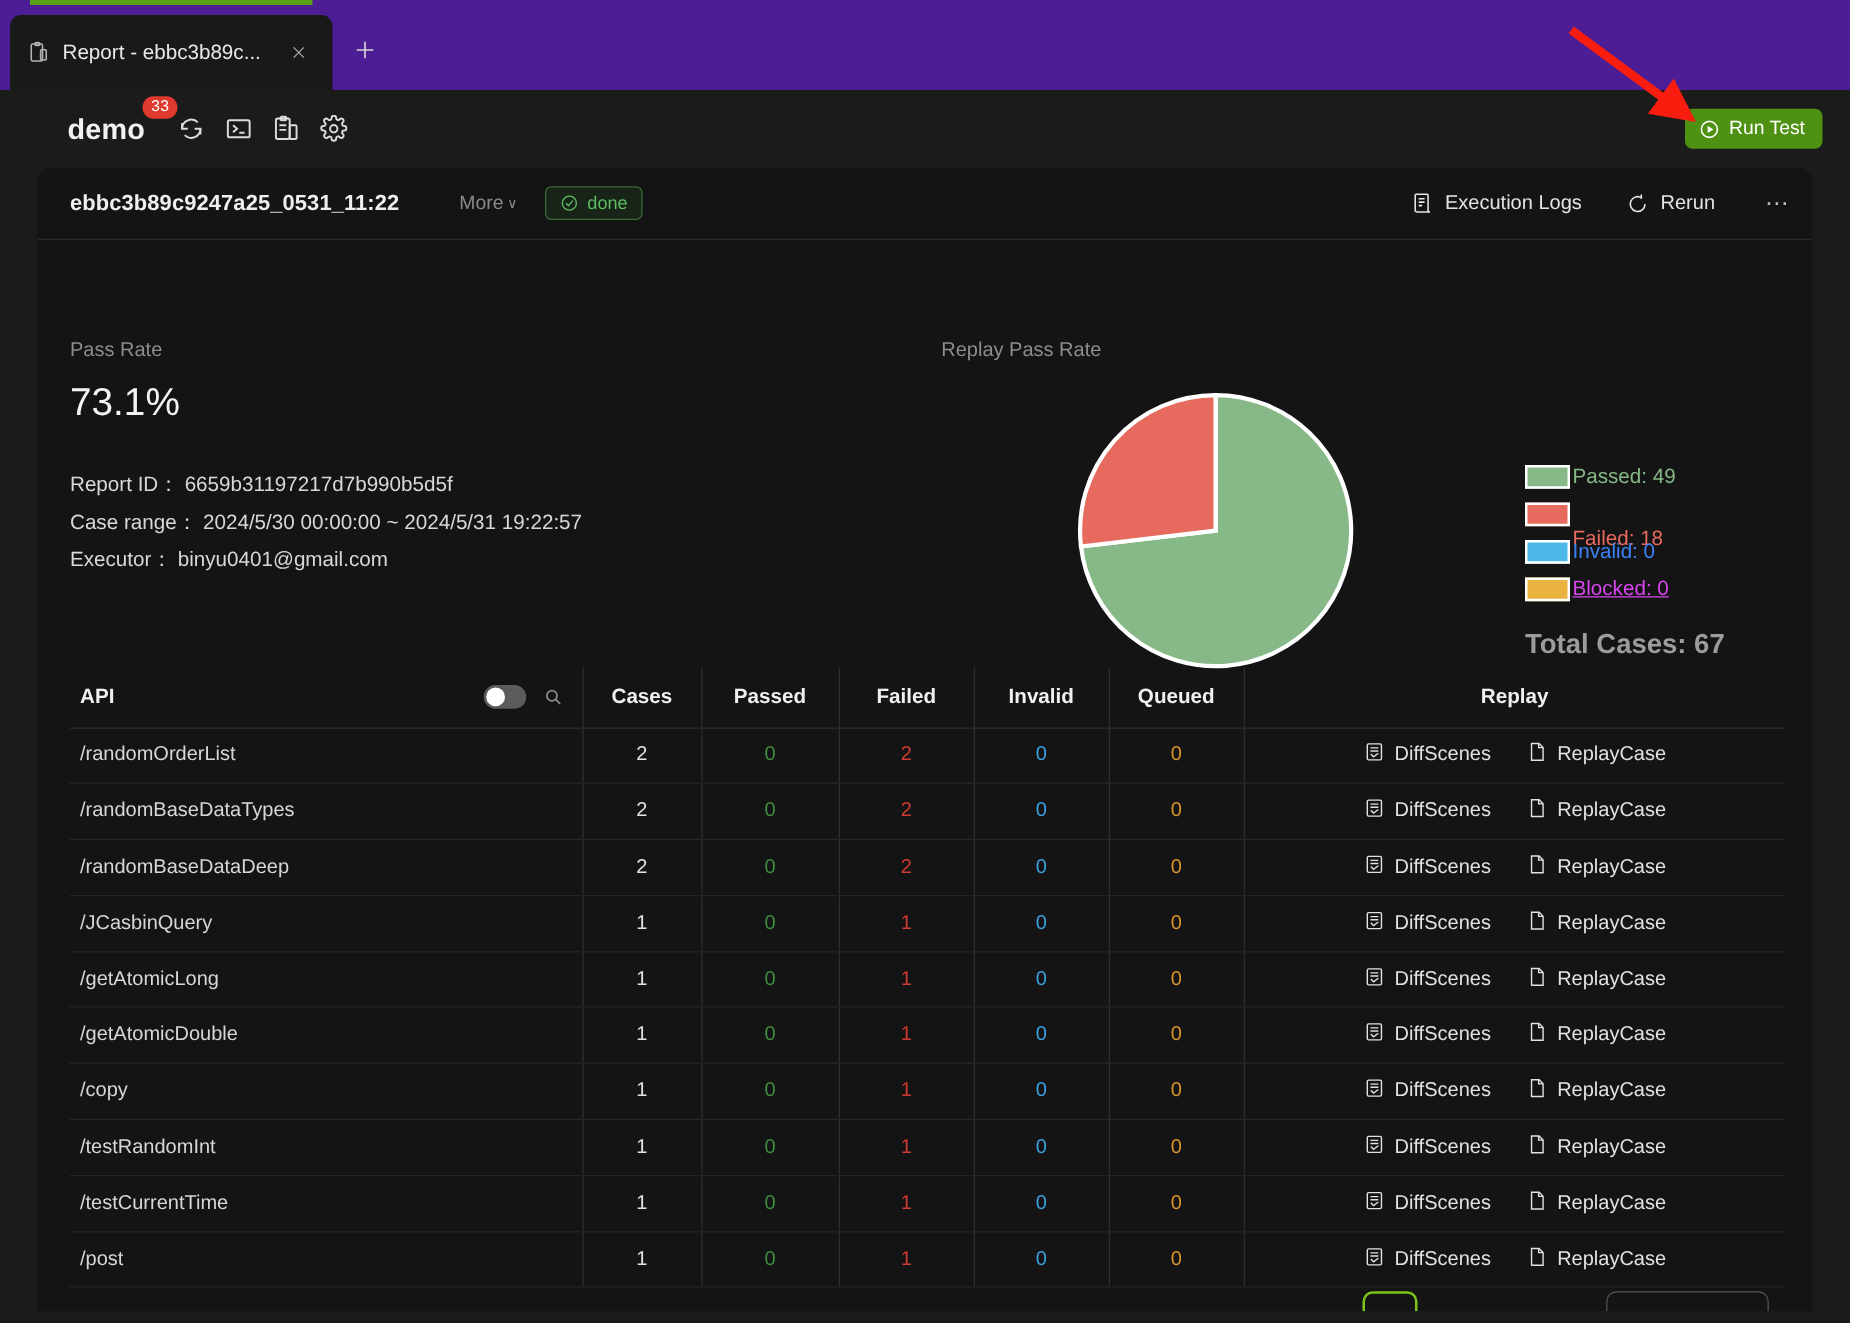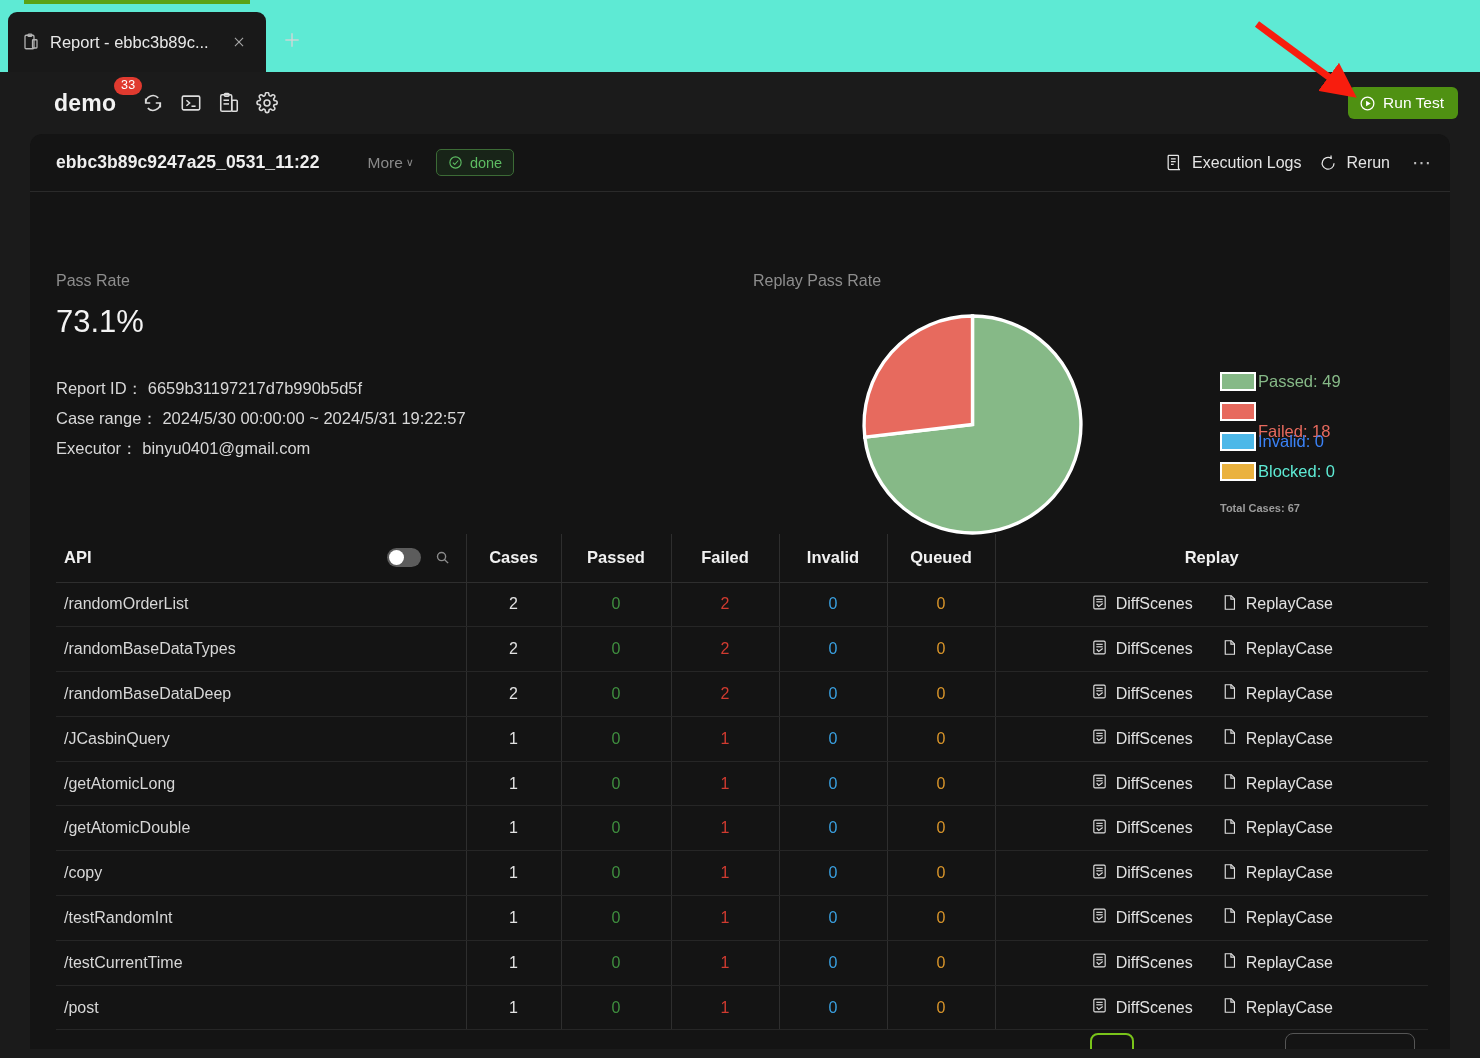--- a/index.html
+++ b/index.html
@@ -7,21 +7,21 @@
   html, body {
     width: 1480px; height: 1058px;
     background: #1b1b1b;
     font-family: "Liberation Sans", sans-serif;
     overflow: hidden;
   }
 
   
   .browser-chrome {
     position: absolute; left: 0; top: 0; width: 1480px; height: 72px;
-    background: #5eead4;
+    background: #4c1d95;
   }
   .accent-line {
     position: absolute; left: 24px; top: 0; width: 226px; height: 4px;
     background: #5aa215;
   }
   .tab {
     position: absolute; left: 8px; top: 12px; width: 258px; height: 60px;
     background: #191919;
     border-radius: 9px 9px 0 0;
     display: flex; align-items: center; padding: 0 14px;
@@ -89,42 +89,42 @@
   }
   .report-title { color: #efefef; font-size: 17.5px; font-weight: bold; letter-spacing: .1px; }
   .more-btn { color: #8a8a8a; font-size: 15.5px; margin-left: 48px; display: flex; align-items: center; gap: 3px; }
   .more-caret { font-size: 11px; }
   .status-badge {
     margin-left: 22px; display: flex; align-items: center; gap: 7px;
     border: 1px solid #3c6b36; background: #182418; color: #5dbb62;
     border-radius: 5px; height: 27px; padding: 0 11px; font-size: 14.5px;
   }
   .status-badge svg { width: 15px; height: 15px; }
-  .header-right { margin-left: auto; display: flex; align-items: center; gap: 18px; }
+  .header-right { margin-left: auto; display: flex; align-items: center; gap: 36px; }
   .header-action { display: flex; align-items: center; gap: 8px; color: #e4e4e4; font-size: 16px; }
   .header-action svg { width: 19px; height: 19px; }
   .more-dots { color: #bdbdbd; font-size: 19px; letter-spacing: 1px; padding-left: 4px; }
 
   
   .summary { position: relative; height: 380px; }
   .section-label { color: #8d8d8d; font-size: 16px; }
   .pass-rate-label { position: absolute; left: 26px; top: 80px; }
   .pass-rate-value { position: absolute; left: 26px; top: 112px; color: #f3f3f3; font-size: 31px; }
   .meta-list { position: absolute; left: 26px; top: 181px; }
   .meta-row { color: #d8d8d8; font-size: 16.5px; line-height: 30px; white-space: nowrap; }
   .meta-key { color: #d8d8d8; }
   .meta-val { color: #d8d8d8; }
 
   .replay-label { position: absolute; left: 723px; top: 80px; }
   .pie-wrap { position: absolute; left: 830px; top: 120px; width: 225px; height: 225px; }
   .legend { position: absolute; left: 1190px; top: 174px; }
   .legend-item { display: flex; align-items: center; gap: 2px; height: 30px; }
   .legend-swatch { width: 36px; height: 19px; border: 2px solid #fff; }
   .legend-text { font-size: 16.5px; }
-  .total-cases { margin-top: 16px; color: #9c9c9c; font-size: 11px; font-weight: bold; }
+  .total-cases { margin-top: 16px; color: #9c9c9c; font-size: 22px; font-weight: bold; }
 
   
   .table-wrap { position: absolute; left: 26px; top: 400px; width: 1372px; }
   table { border-collapse: collapse; width: 100%; table-layout: fixed; }
   thead th {
     height: 48px; border-bottom: 1px solid #2e2e2e;
     color: #f0f0f0; font-size: 16.5px; font-weight: bold;
     text-align: center; vertical-align: middle;
   }
   thead th.col-api { text-align: left; padding-left: 8px; }
@@ -343,21 +343,21 @@
       <div class="legend-item">
         <span class="legend-swatch" id="sw1" style="background: rgb(231, 106, 94);"></span>
         <span class="legend-text" id="lt1" style="color: rgb(231, 106, 94); margin-top: 40px;">Failed: 18</span>
       </div>
       <div class="legend-item">
         <span class="legend-swatch" id="sw2" style="background: rgb(77, 184, 232);"></span>
         <span class="legend-text" id="lt2" style="color: #3b82f6;">Invalid: 0</span>
       </div>
       <div class="legend-item">
         <span class="legend-swatch" id="sw3" style="background: rgb(234, 178, 63);"></span>
-        <span class="legend-text" id="lt3" style="color: #5eead4;">Blocked: 0</span>
+        <span class="legend-text" id="lt3" style="color: #d946ef; text-decoration: underline;">Blocked: 0</span>
       </div>
       <div class="total-cases">Total Cases: 67</div>
     </div>
   </div>
 
   <div class="table-wrap">
     <table>
       <colgroup>
         <col class="col-api">
           <col class="col-cases">

